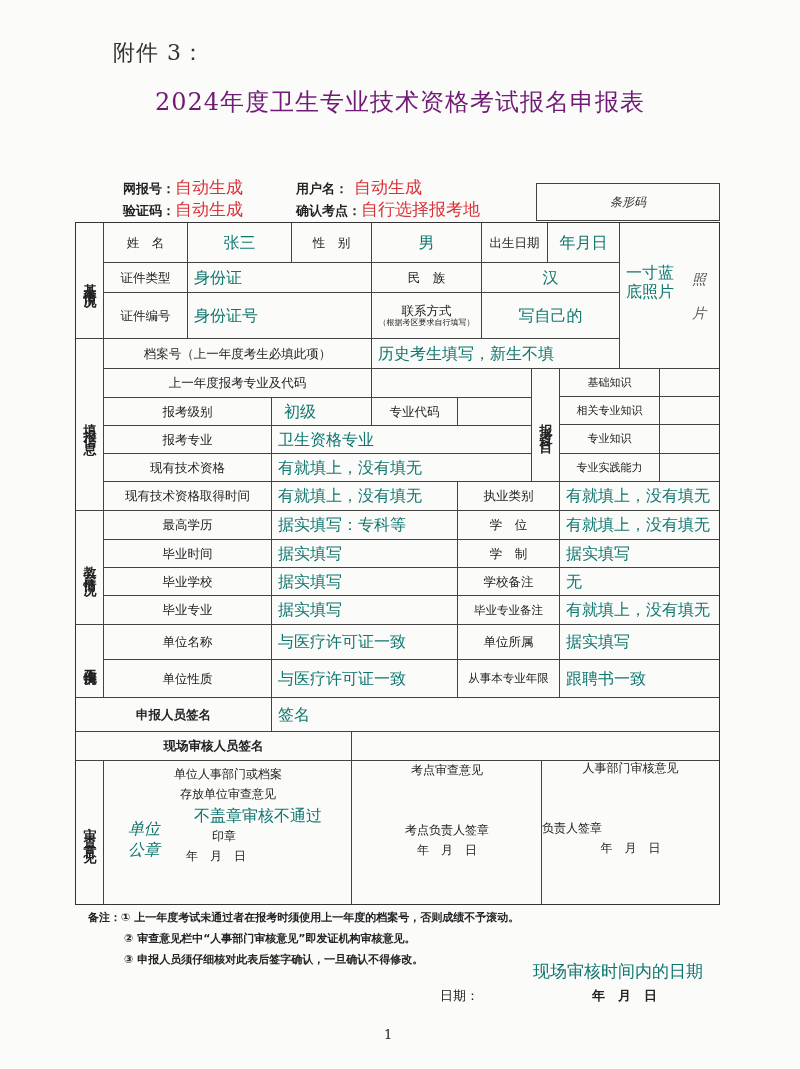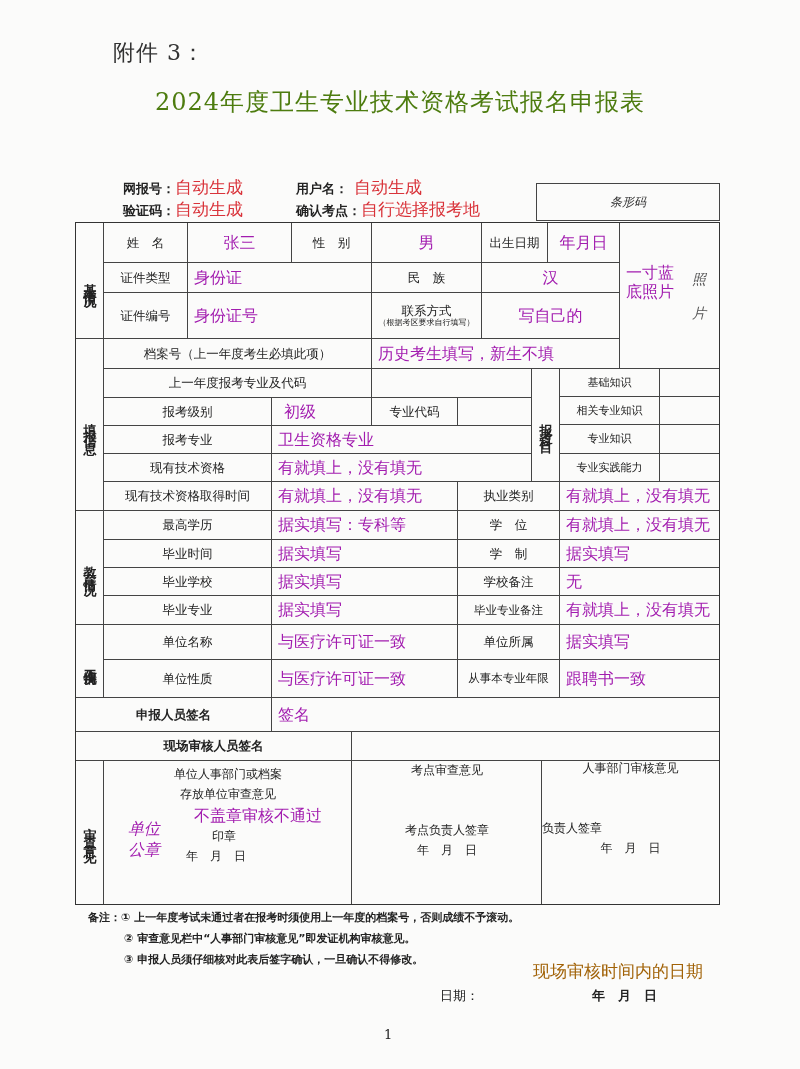--- a/index.html
+++ b/index.html
@@ -2,39 +2,39 @@
 <html><head>
 <meta charset="utf-8">
 <style>
   html, body { margin:0; padding:0; }
   body {
     width:800px; height:1069px; background:#fbfbfa; position:relative; overflow:hidden;
     font-family:"DejaVu Sans", sans-serif; color:#222;
   }
   .abs { position:absolute; }
   .attach { left:113px; top:38px; font-size:22px; font-family:"DejaVu Serif", serif; color:#333; letter-spacing:1px; }
-  .title { left:0; width:800px; top:86px; text-align:center; font-size:24px; font-family:"DejaVu Serif", serif; color:#4d7c0f; letter-spacing:1px; }
+  .title { left:0; width:800px; top:86px; text-align:center; font-size:24px; font-family:"DejaVu Serif", serif; color:#701a75; letter-spacing:1px; }
   .meta { font-size:13px; font-weight:bold; color:#222; }
   .red { color:#d9333a; }
   .meta .red { font-size:17px; font-weight:normal; }
   .barcode { left:536px; top:183px; width:182px; height:36px; border:1.5px solid #444; display:flex; align-items:center; justify-content:center; font-size:12px; font-style:italic; color:#333; }
 
   .grid { position:absolute; left:75px; top:222px; width:645px; height:683px; border:1.5px solid #333; box-sizing:border-box; }
   .c { position:absolute; box-sizing:border-box; border-right:1px solid #444; border-bottom:1px solid #444; display:flex; align-items:center; justify-content:center; font-size:12.5px; color:#222; text-align:center; line-height:1.25; }
   .c.nb-r { border-right:none;gap:16px; }
   .c.nb-b { border-bottom:none; }
   .c.left { justify-content:flex-start; padding-left:6px; }
-  .c .red, .c.red { font-size:16px; color:#a21caf; }
+  .c .red, .c.red { font-size:16px; color:#0f766e; }
   .vert { flex-direction:column; font-size:13px; font-weight:bold; line-height:1.55; }
   .small { font-size:8px; display:block; }
   .col { flex-direction:column; }
 
   .notes { left:88px; top:907px; font-size:11px; font-weight:bold; color:#222; line-height:21px; }
   .notes .item { padding-left:36px; }
-  .date-red { left:533px; top:960px; font-size:17px; color:#a16207; }
+  .date-red { left:533px; top:960px; font-size:17px; color:#0f766e; }
   .date-line { left:440px; top:987px; font-size:13px; font-weight:normal; }
   .date-ymd { left:592px; top:987px; font-size:13px; font-weight:bold; word-spacing:18px; }
   .page-no { left:384px; top:1027px; font-size:13px; font-family:"DejaVu Serif", serif; }
 </style>
 </head>
 <body>
 
 <div class="abs attach">附件 3：</div>
 <div class="abs title">2024年度卫生专业技术资格考试报名申报表</div>
 

